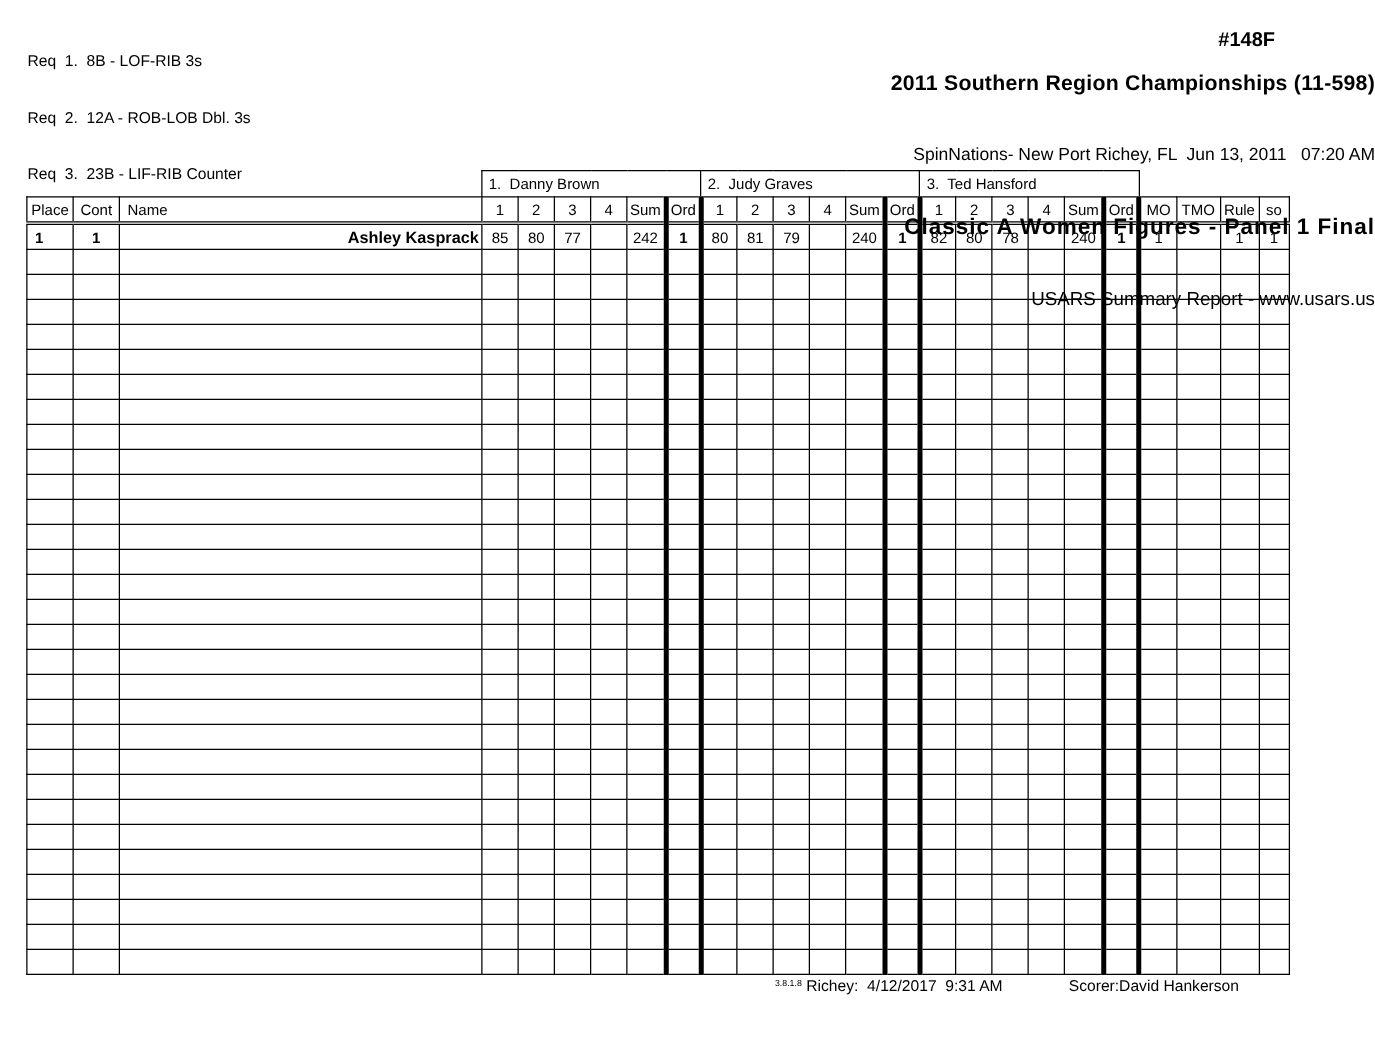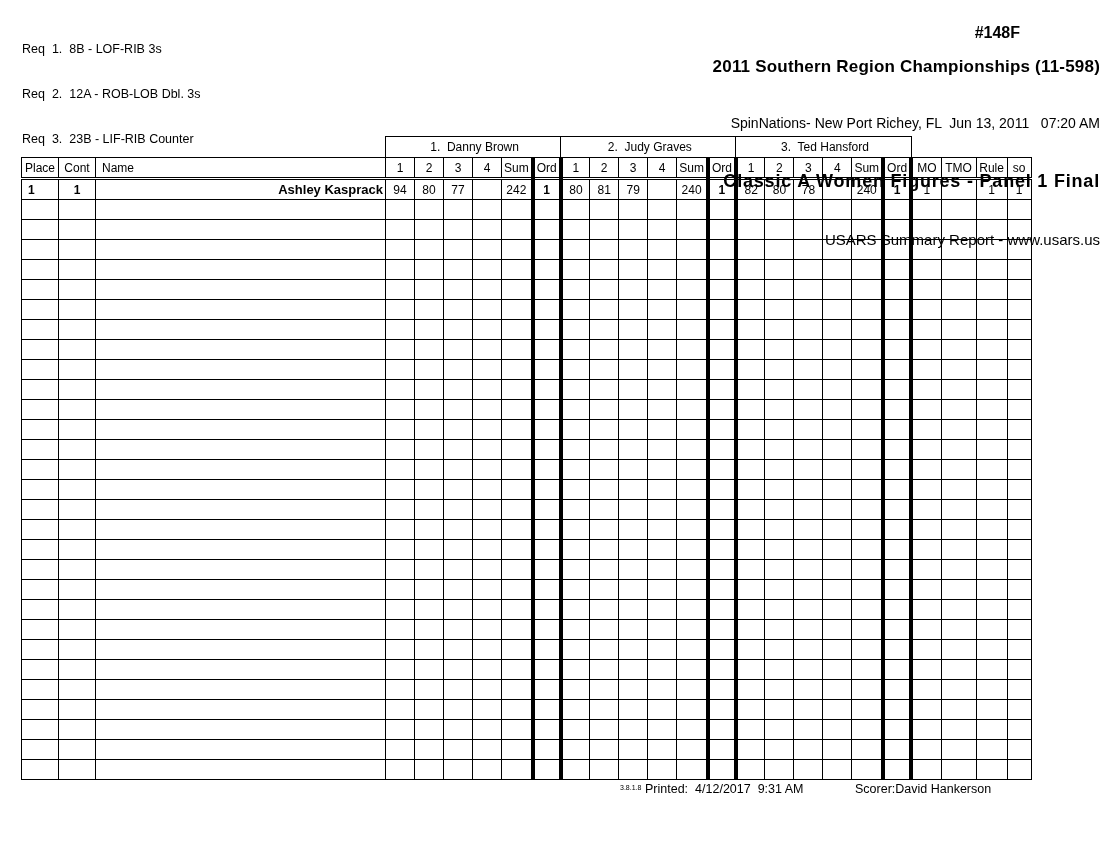--- a/index.html
+++ b/index.html
@@ -19,21 +19,21 @@
   .report-number{position:absolute;right:80px;top:24px;font-size:16px;font-weight:bold;}
   
   .score-table{
     position:absolute;left:21px;top:136px;border-collapse:collapse;table-layout:fixed;
   }
   .score-table td,.score-table th{
     border:1px solid #000;height:19px;font-size:12px;font-weight:normal;
     padding:0 2px;overflow:hidden;white-space:pre;text-align:center;vertical-align:middle;
   }
   .score-table .noborder{border:none;}
-  .score-table .band{text-align:center;padding-left:5px;height:20px;}
+  .score-table .band{text-align:left;padding-left:5px;height:20px;}
   .score-table .ord{border-left:4px solid #000;border-right:4px solid #000;}
   .score-table .hdr th{border-bottom:3px double #000;}
   .score-table .left{text-align:left;padding-left:6px;}
   .score-table .name{text-align:right;padding-left:6px;font-size:13px;}
   .score-table .bold{font-weight:bold;}
   
   .version{position:absolute;left:620px;top:784px;font-size:7px;}
   .printed{position:absolute;left:645px;top:782px;font-size:12.5px;white-space:pre;}
   .scorer{position:absolute;left:855px;top:782px;font-size:12.5px;white-space:pre;}
   .printed .val{margin-left:7px;}
@@ -125,21 +125,21 @@
         <th>TMO</th>
         <th>Rule</th>
         <th>so</th>
       </tr>
     </thead>
     <tbody>
         <tr>
           <td class="left bold">1</td>
           <td class="bold">1</td>
           <td class="name bold">Ashley Kasprack</td>
-          <td>94</td>
+          <td>85</td>
           <td>80</td>
           <td>77</td>
           <td></td>
           <td>242</td>
           <td class="ord bold">1</td>
           <td>80</td>
           <td>81</td>
           <td>79</td>
           <td></td>
           <td>240</td>
@@ -935,16 +935,16 @@
           <td class="ord bold"></td>
           <td></td>
           <td></td>
           <td></td>
           <td></td>
         </tr>
       </tbody>
   </table>
 
   <span class="version">3.8.1.8</span>
-  <span class="printed"><span>Printed:</span><span class="val">4/12/2017  9:31 AM</span></span>
+  <span class="printed"><span>Richey:</span><span class="val">4/12/2017  9:31 AM</span></span>
   <span class="scorer"><span>Scorer:</span><span class="val">David Hankerson</span></span>
 
 </div>
 
 </body></html>

